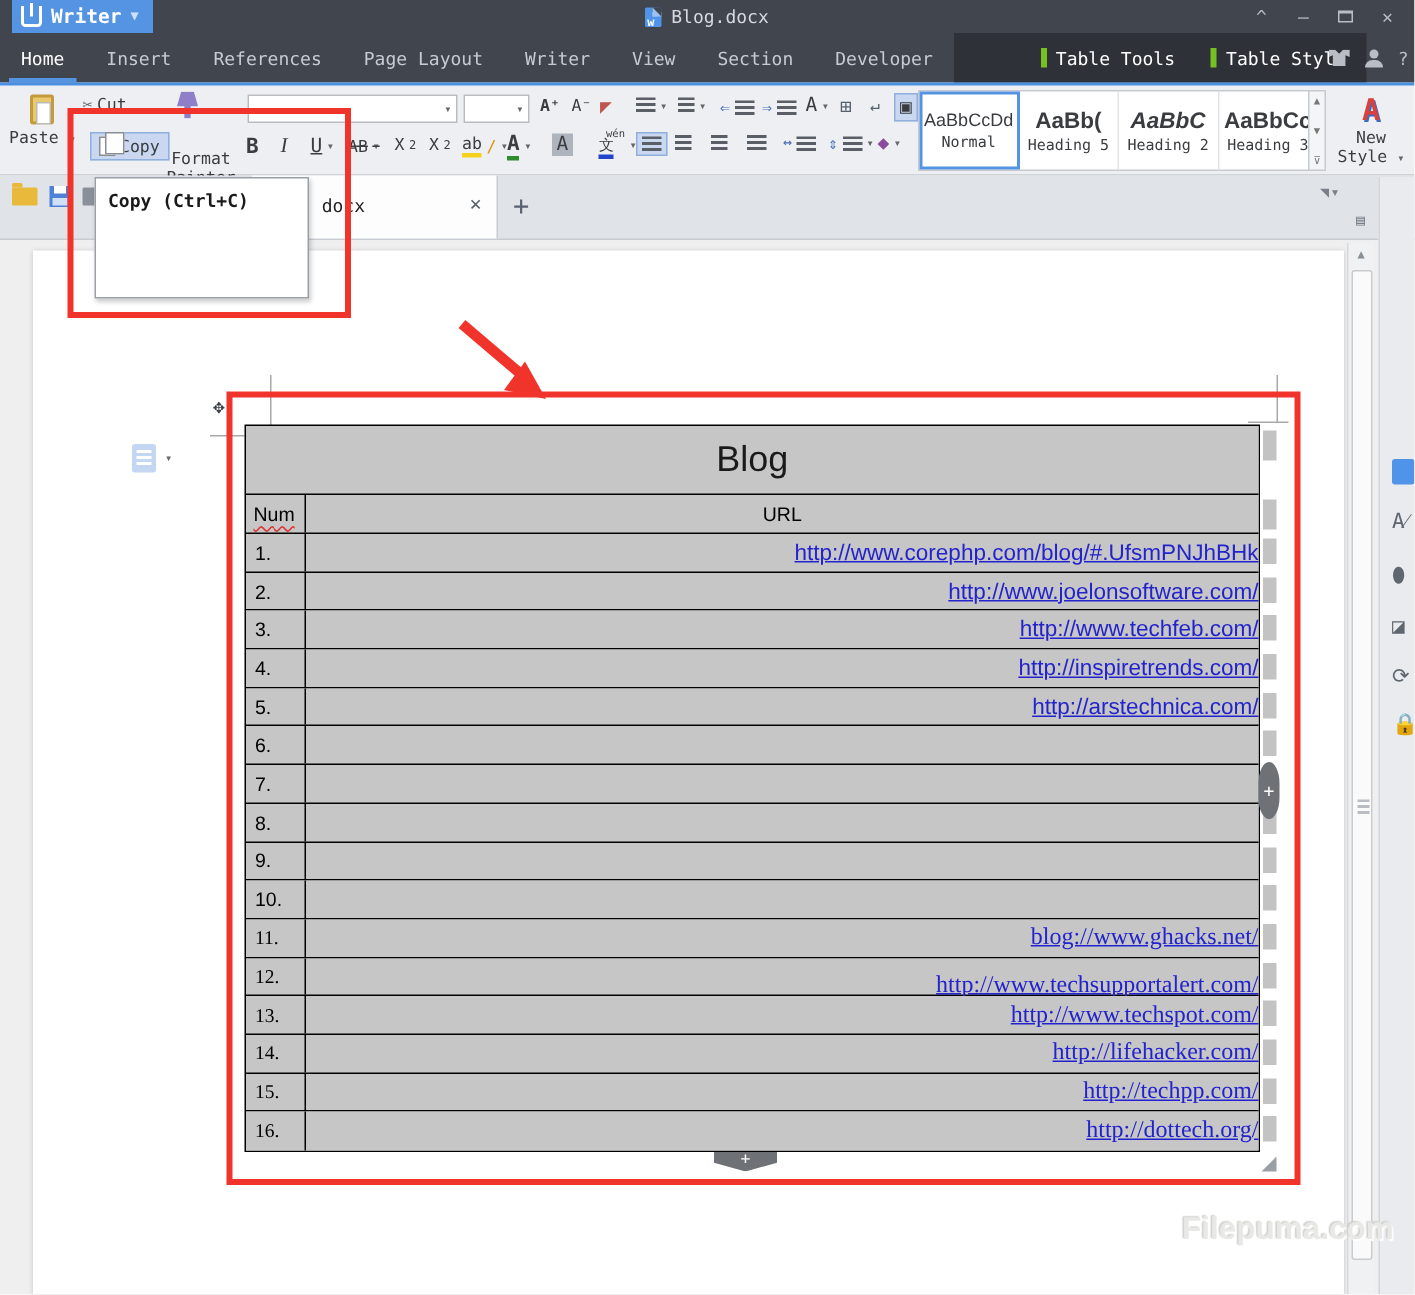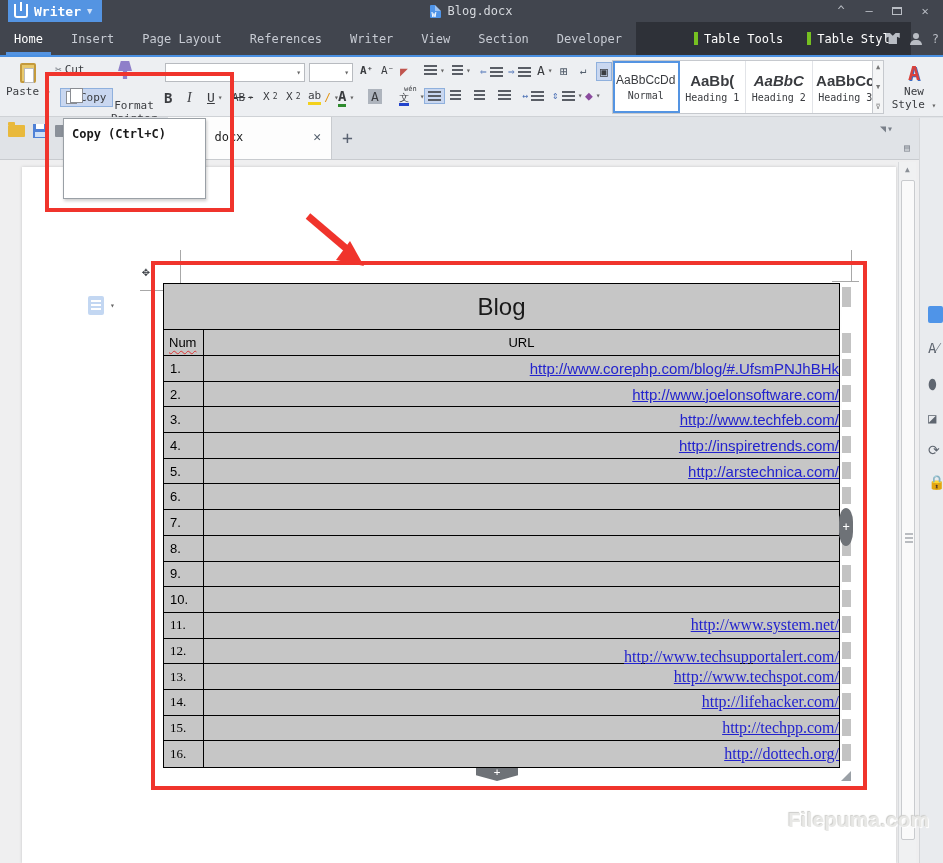--- a/index.html
+++ b/index.html
@@ -158,22 +158,22 @@
       <span class="win-btn">—</span>
       <span class="win-btn maxi"><i></i></span>
       <span class="win-btn">✕</span>
     </div>
   </div>
 
   <div class="menubar">
     <div class="menu-tabs" id="menu-tabs">
         <div class="menu-tab active">Home</div>
         <div class="menu-tab">Insert</div>
+        <div class="menu-tab">References</div>
         <div class="menu-tab">Page Layout</div>
-        <div class="menu-tab">References</div>
         <div class="menu-tab">Writer</div>
         <div class="menu-tab">View</div>
         <div class="menu-tab">Section</div>
         <div class="menu-tab">Developer</div>
         <div class="ctx-group">
           <span class="ctx-bar"></span>
           <div class="menu-tab ctx">Table Tools</div>
           <span class="ctx-bar"></span>
           <div class="menu-tab ctx">Table Style</div>
         </div>
@@ -307,21 +307,21 @@
       </div>
     <div class="rb" style="left:612px; top:31px; font-size:13px; color:#55606e;">⊞<span class="caret">▾</span></div>
 
     <div class="styles-box" id="style-gallery">
         <div class="style-item sel">
           <span class="style-sample">AaBbCcDd</span>
           <span class="style-name">Normal</span>
         </div>
         <div class="style-item">
           <span class="style-sample">AaBb(</span>
-          <span class="style-name">Heading 1</span>
+          <span class="style-name">Heading 5</span>
         </div>
         <div class="style-item">
           <span class="style-sample">AaBbC</span>
           <span class="style-name">Heading 2</span>
         </div>
         <div class="style-item">
           <span class="style-sample">AaBbCc</span>
           <span class="style-name">Heading 3</span>
         </div>
       </div>
@@ -431,21 +431,21 @@
           <span class="row-end"></span>
         </div>
         <div class="trow t-data sans">
           <div class="cell-num">10.</div>
           <div class="cell-url"></div>
           <span class="row-end"></span>
         </div>
         <div class="trow t-data serif">
           <div class="cell-num">11.</div>
           <div class="cell-url">
-            <a href="#">http://www.system.net/</a>
+            <a href="#">blog://www.ghacks.net/</a>
           </div>
           <span class="row-end"></span>
         </div>
         <div class="trow t-data serif">
           <div class="cell-num">12.</div>
           <div class="cell-url">
             <a href="#" class="misspell">http://www.techsupportalert.com/</a>
           </div>
           <span class="row-end"></span>
         </div>

